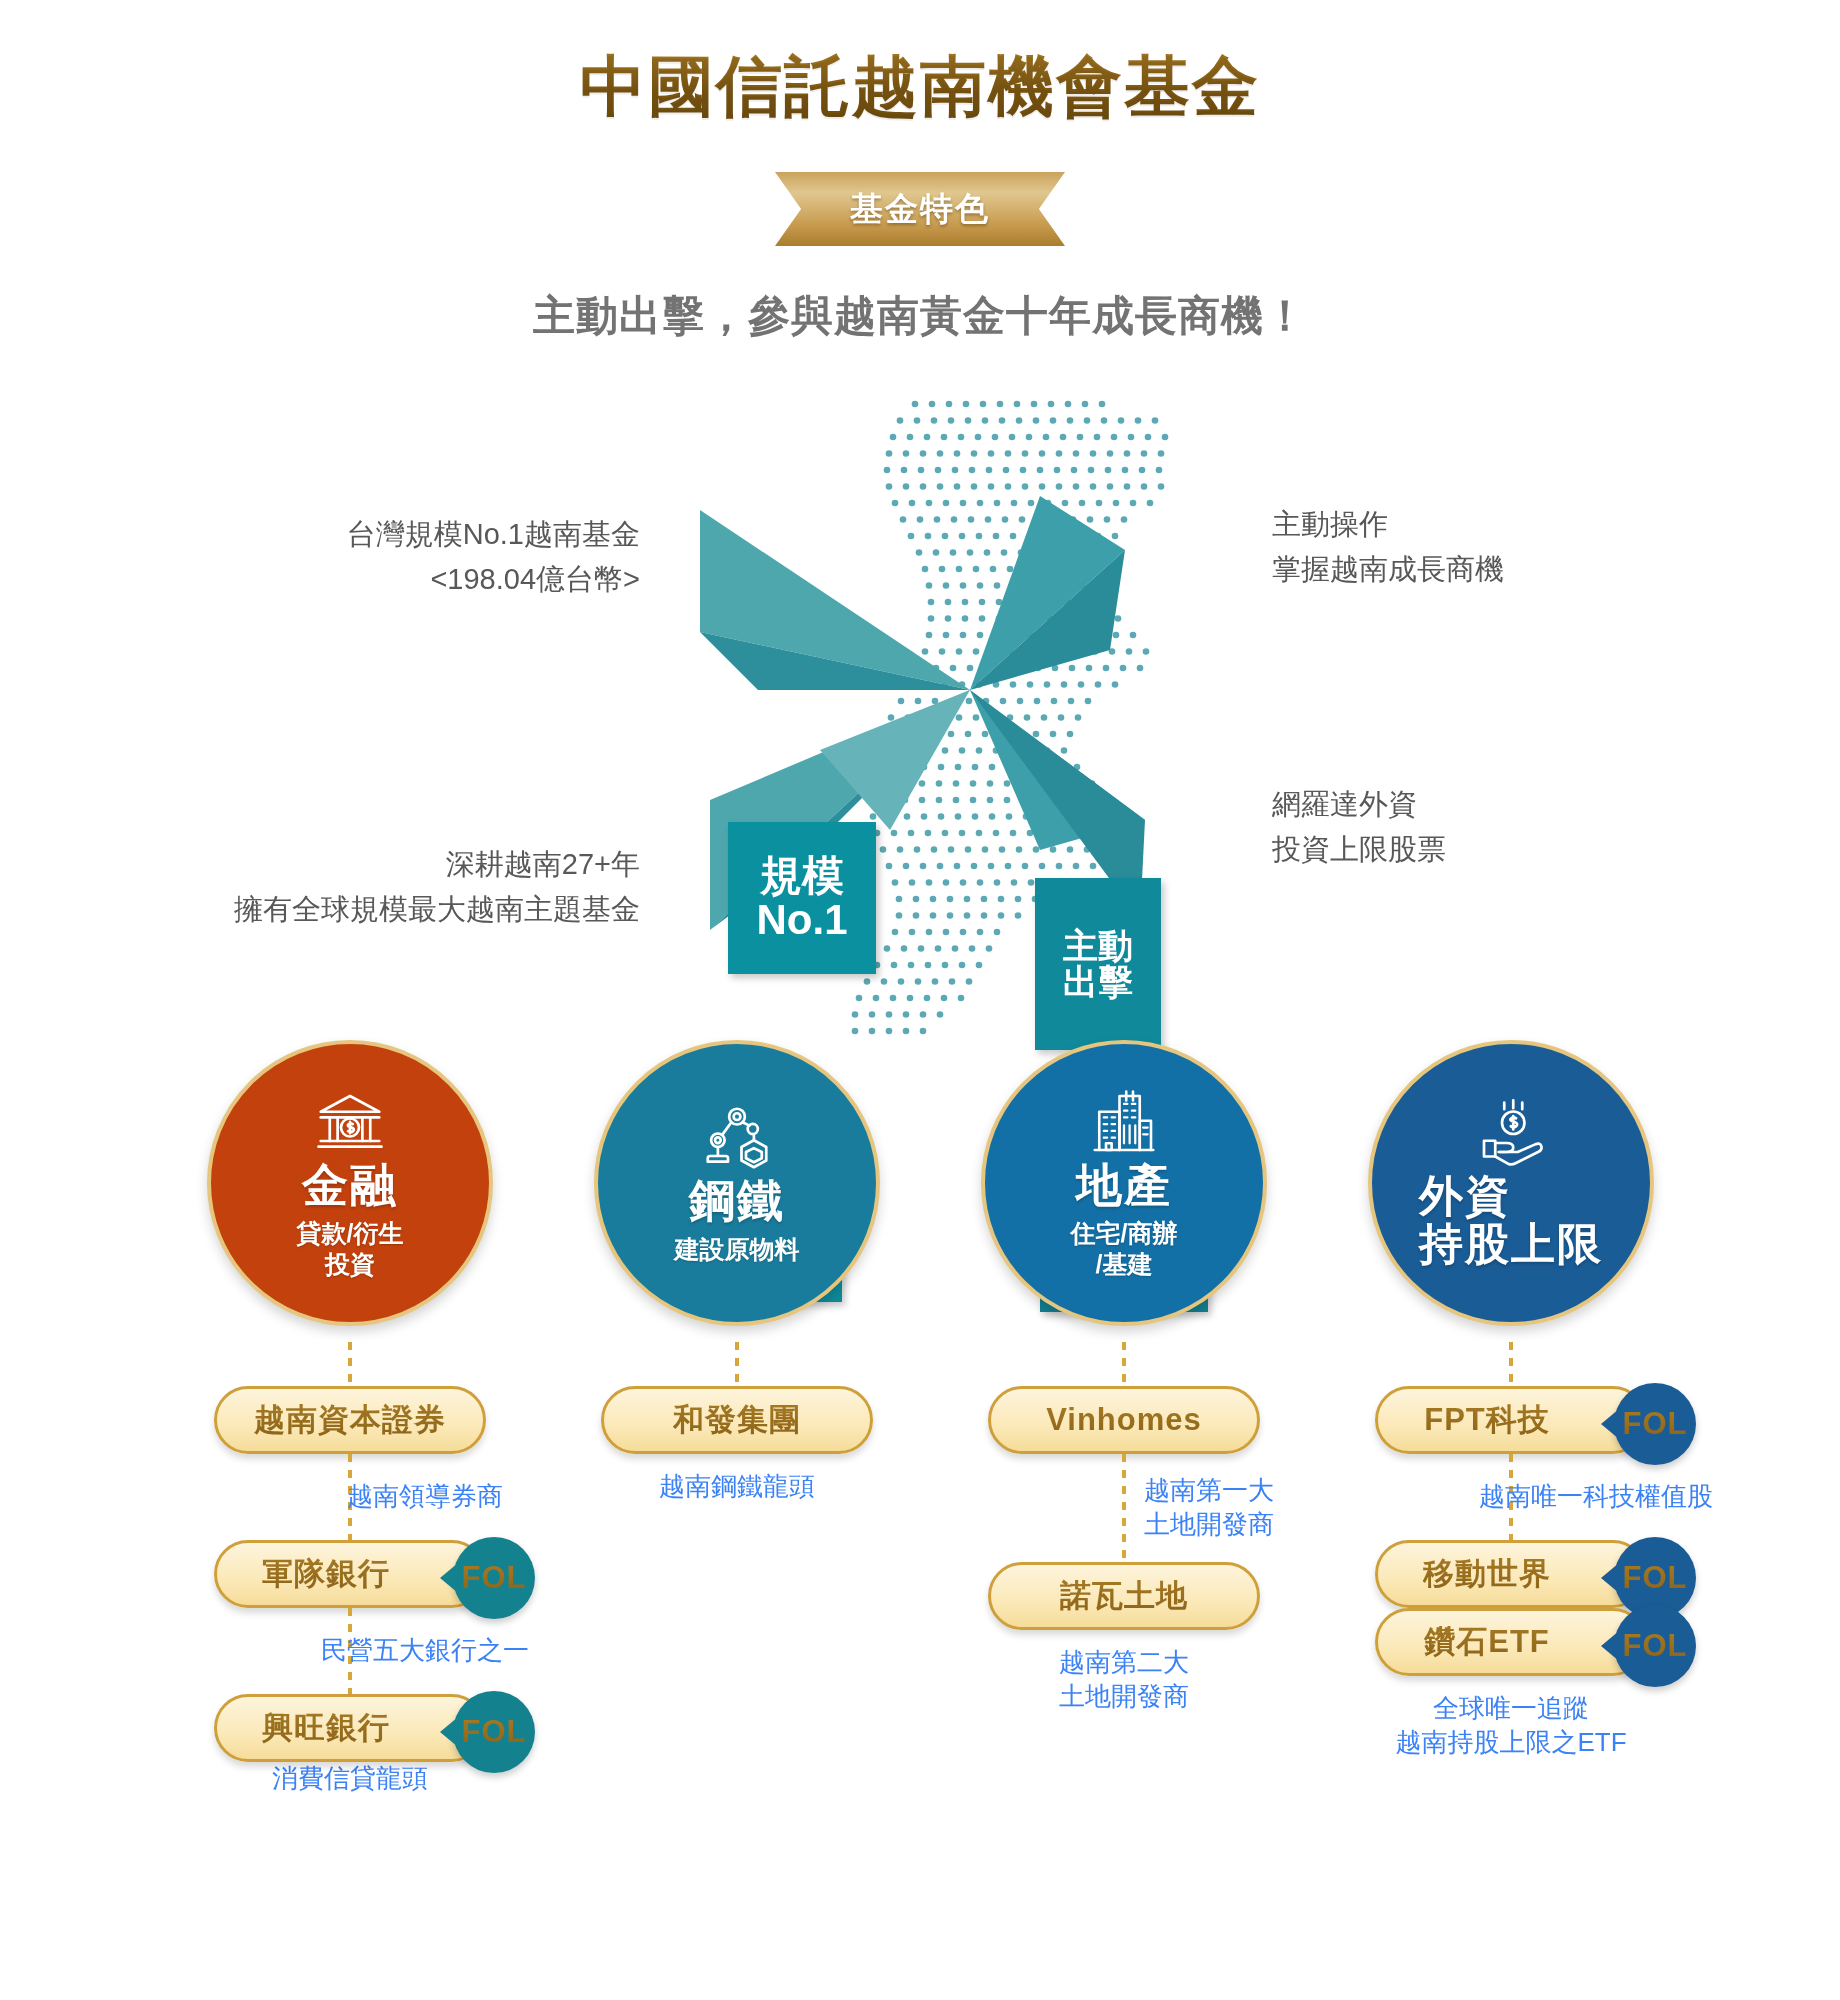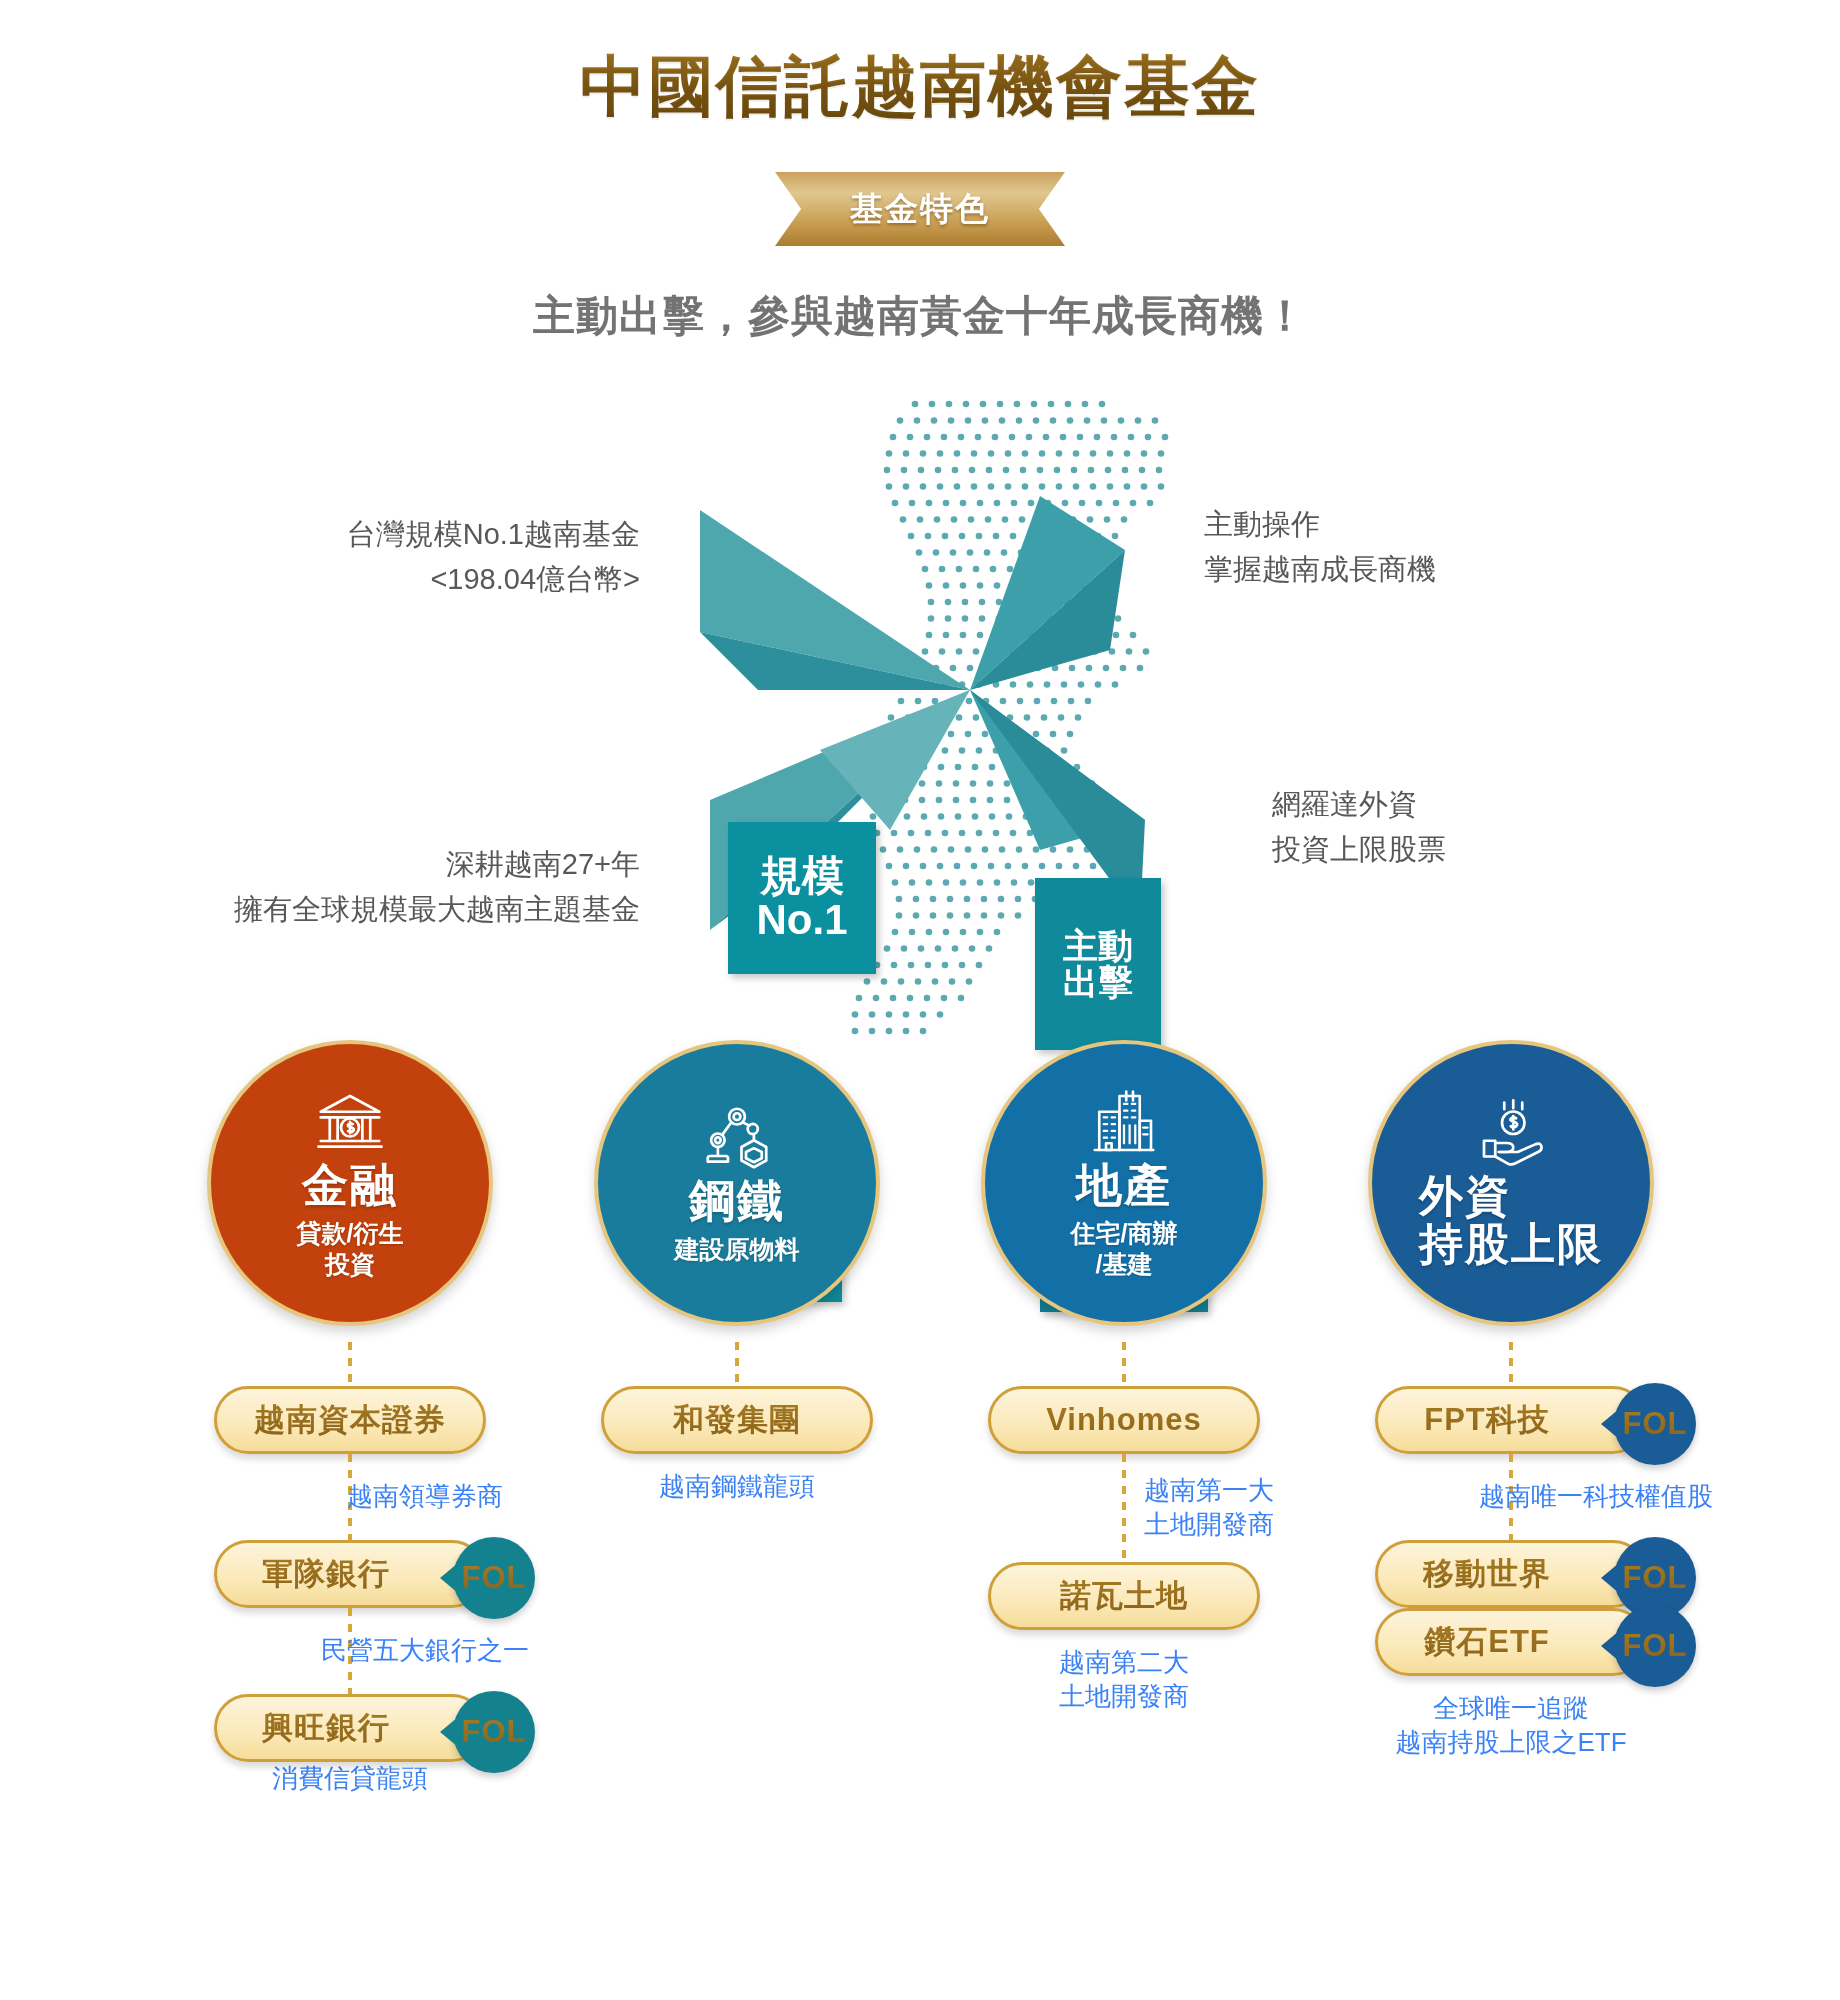--- a/index.html
+++ b/index.html
@@ -659,21 +659,21 @@
     </div>
     <div class="blk blk-fol">
       <span>FOL</span>
     </div>
 
     <div class="side-txt r" style="left:240px;top:110px;width:400px;">
       <div>台灣規模No.1越南基金</div>
       <div>&lt;198.04億台幣&gt;</div>
     </div>
 
-    <div class="side-txt l" style="left:1204px;top:132px;width:420px;">
+    <div class="side-txt l" style="left:1272px;top:132px;width:420px;">
       <div>主動操作</div>
       <div>掌握越南成長商機</div>
     </div>
 
     <div class="side-txt r" style="left:90px;top:440px;width:550px;">
       <div>深耕越南27+年</div>
       <div>擁有全球規模最大越南主題基金</div>
     </div>
 
     <div class="side-txt l" style="left:1272px;top:412px;width:420px;font-family:Liberation Serif, serif;">

